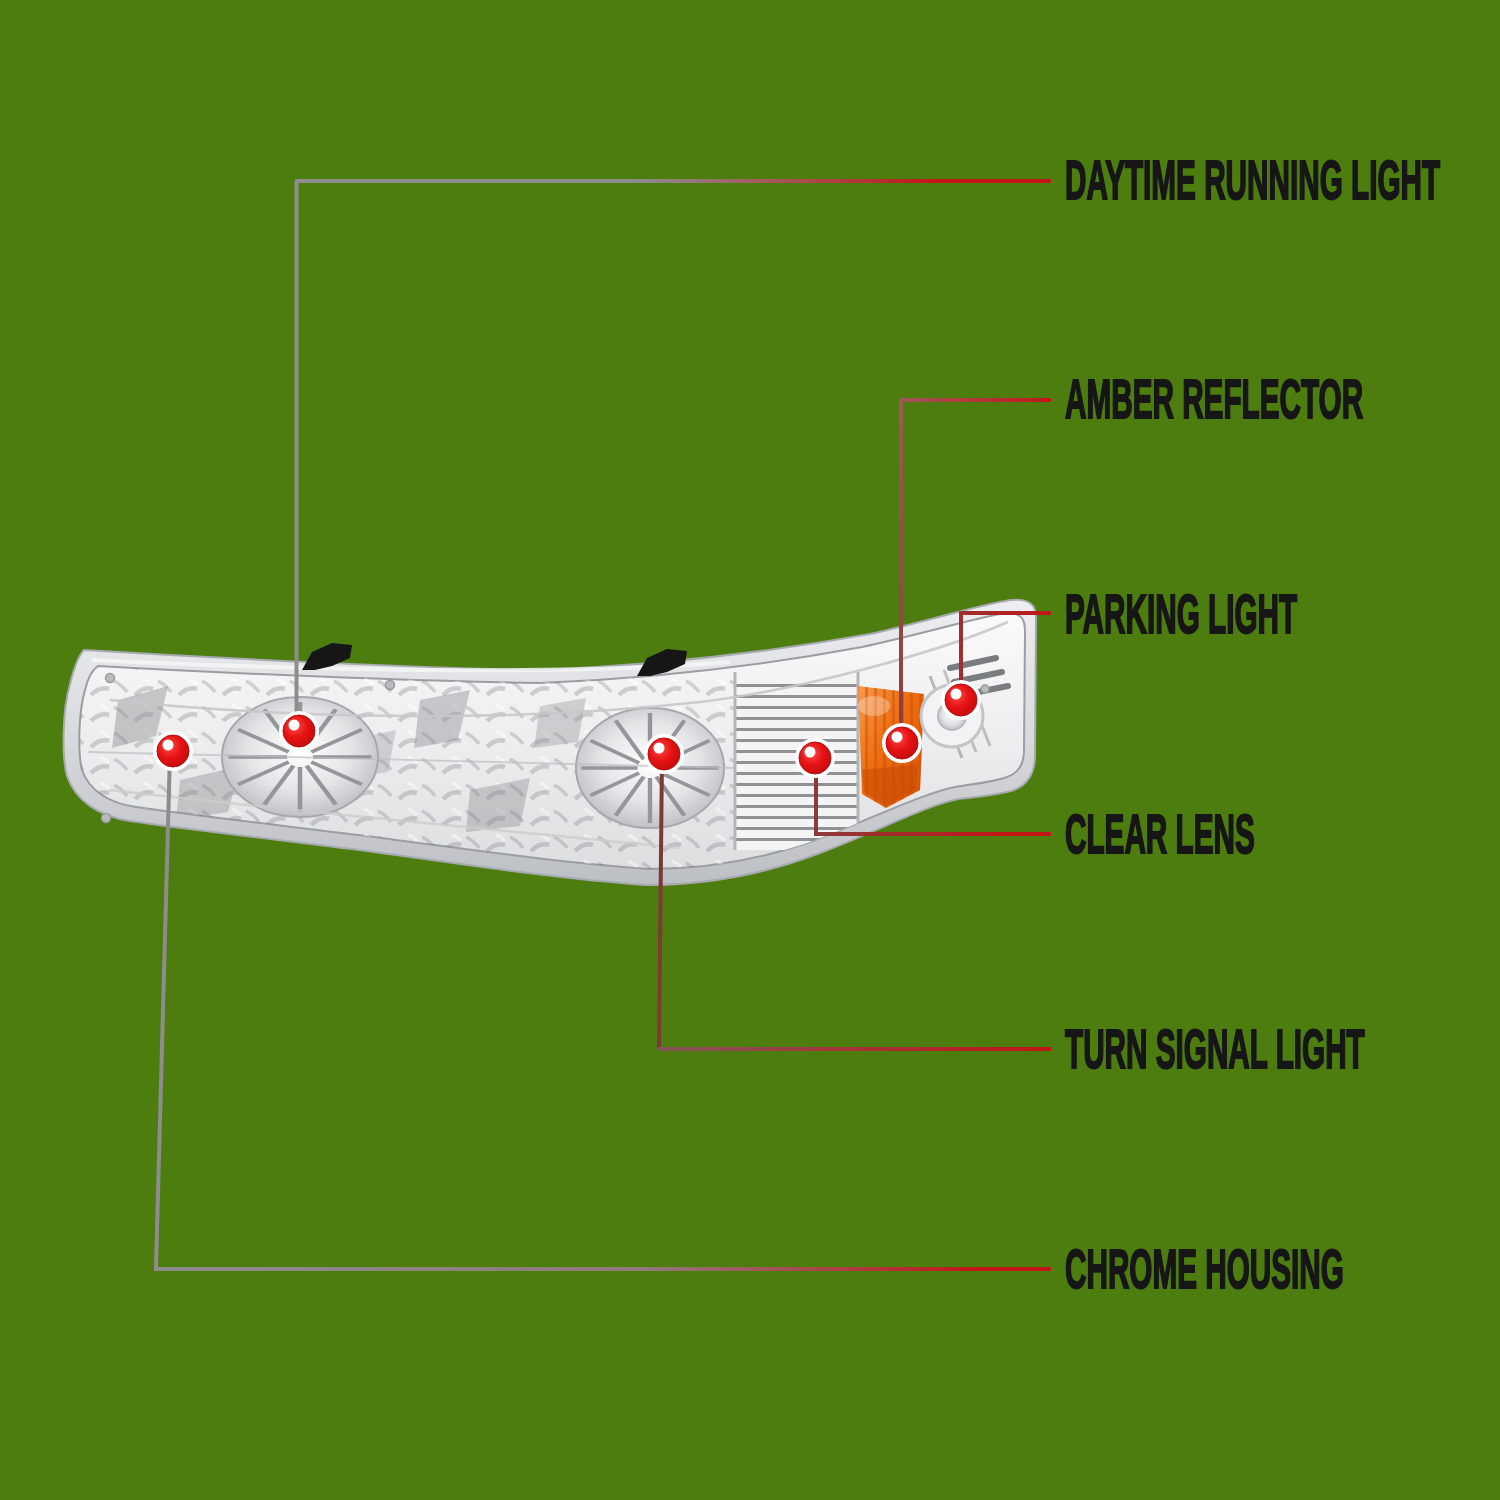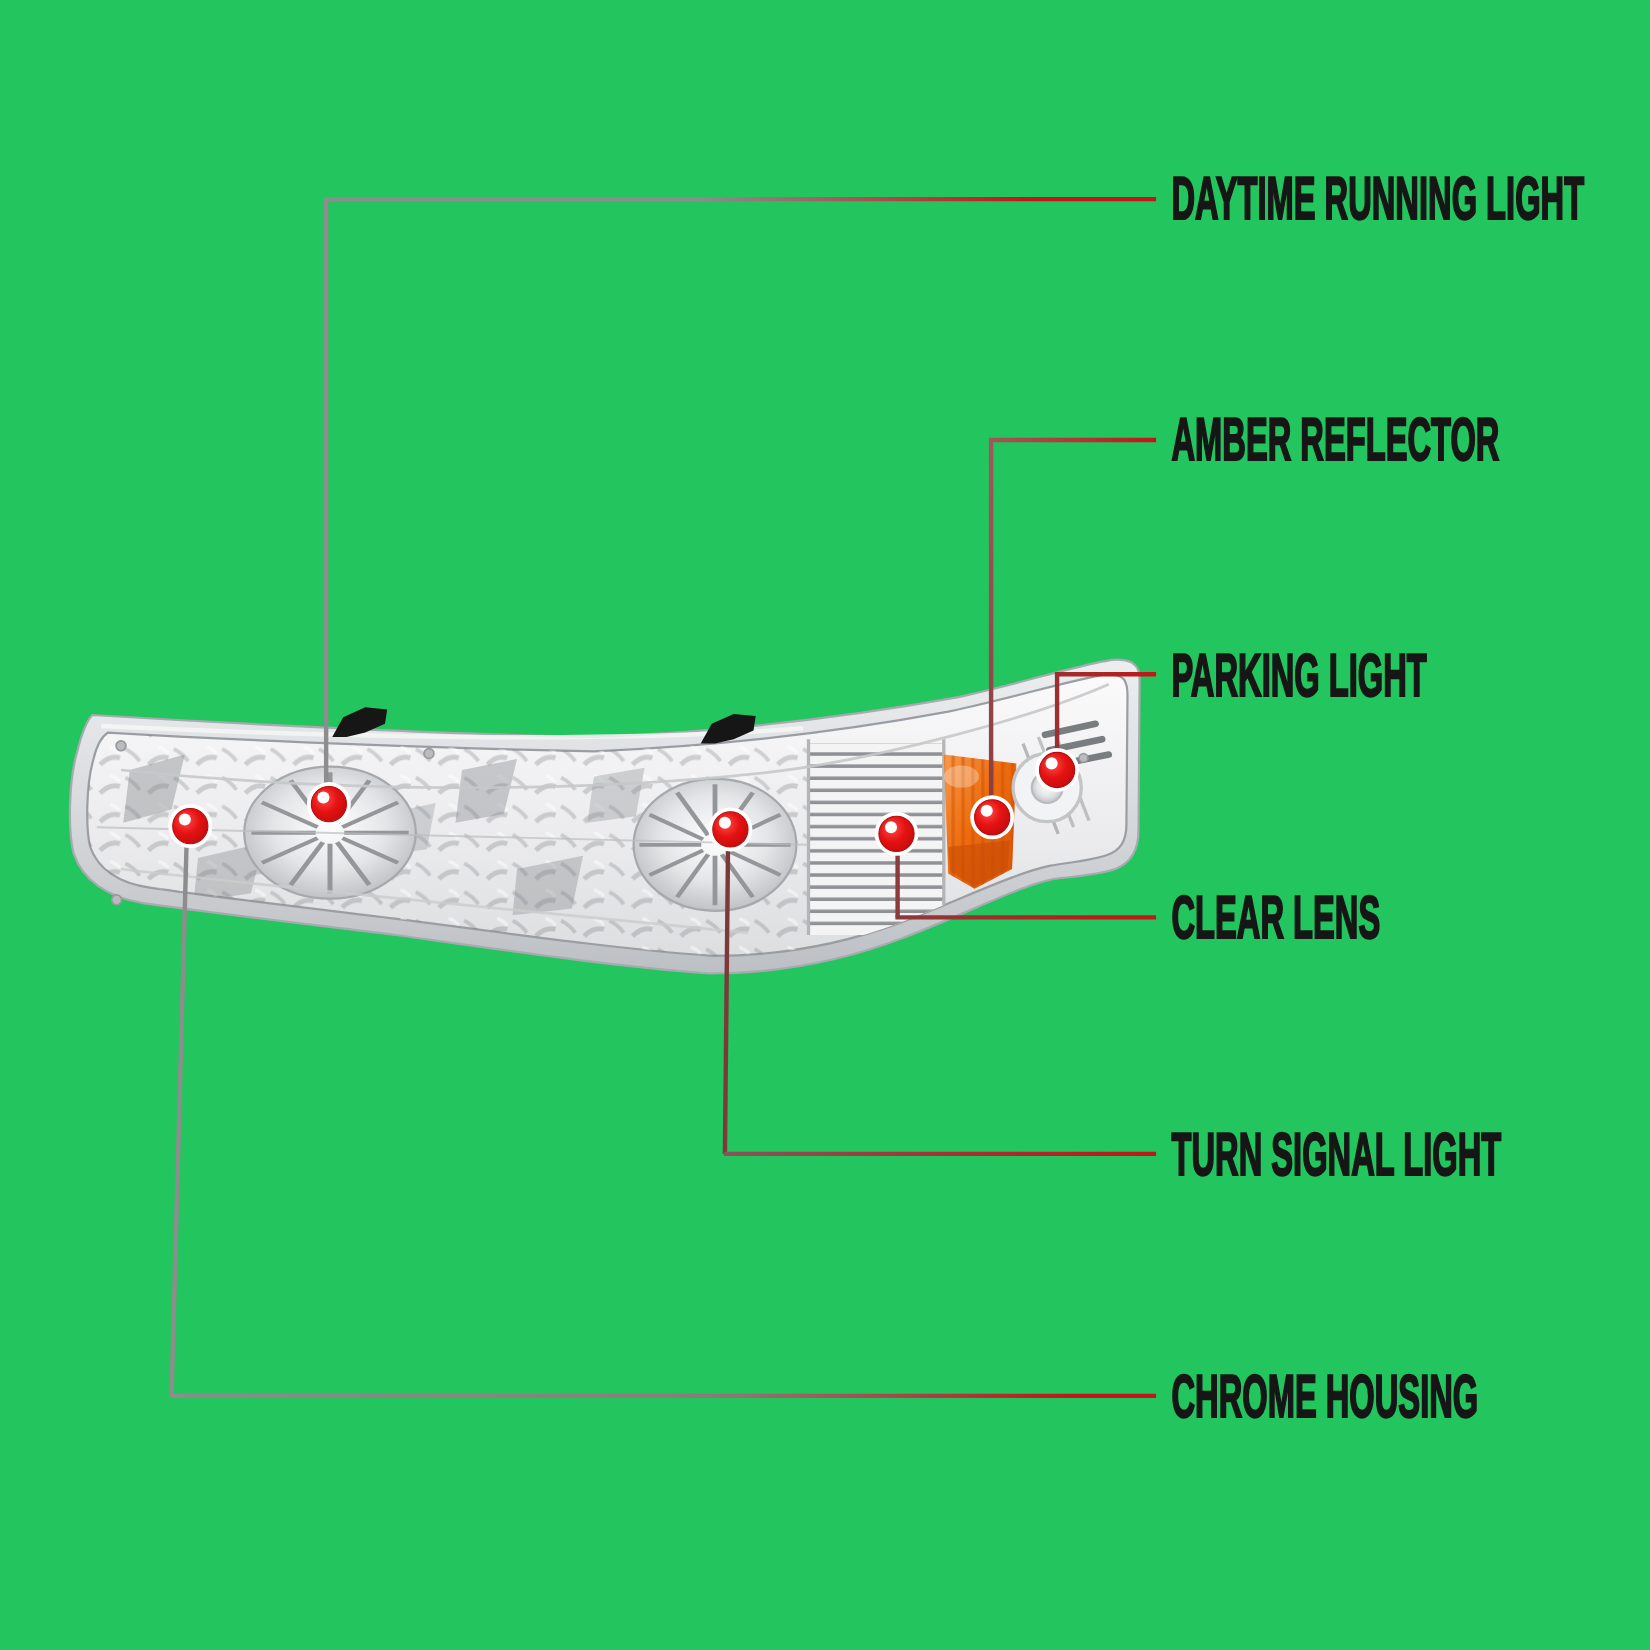--- a/index.html
+++ b/index.html
@@ -1,20 +1,20 @@
 <!DOCTYPE html>
 <html><head>
 <meta charset="utf-8">
 <style>
   html, body { margin: 0; padding: 0; background: #ffffff; }
   .stage {
     position: relative;
     width: 1500px;
     height: 1500px;
-    background: #22c55e;
+    background: #4d7c0f;
     overflow: hidden;
     font-family: "Liberation Sans", sans-serif;
   }
   .diagram-svg {
     position: absolute;
     left: 0; top: 0;
     width: 1500px; height: 1500px;
   }
   .callout-label {
     position: absolute;

